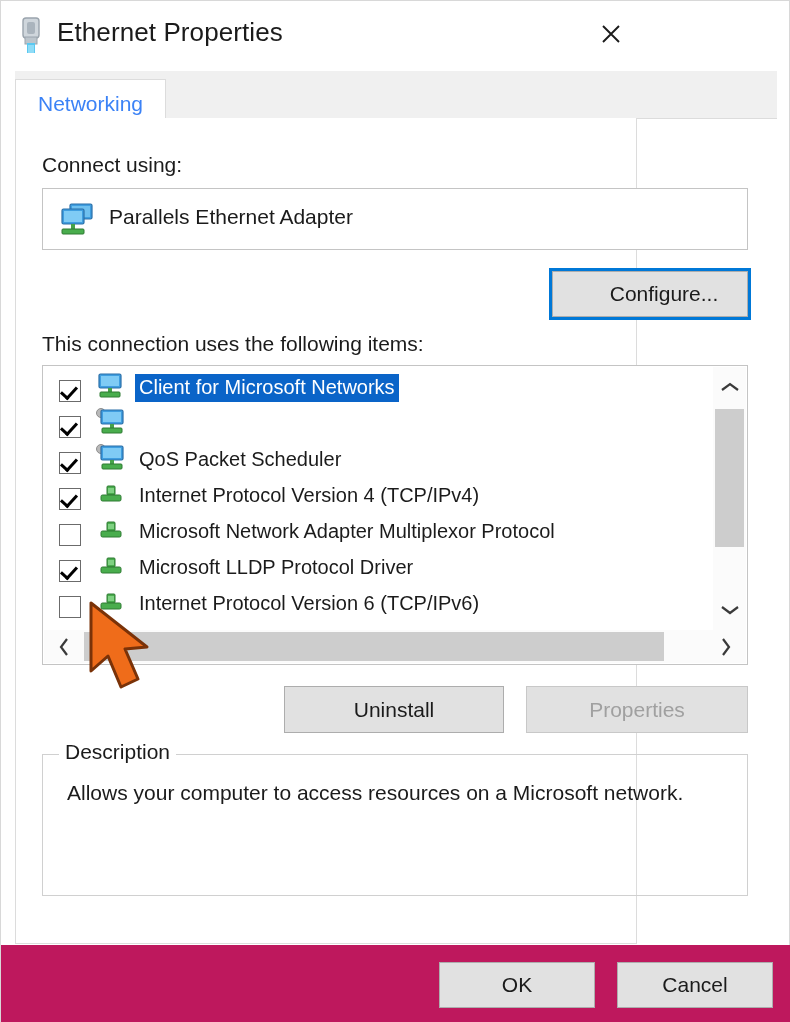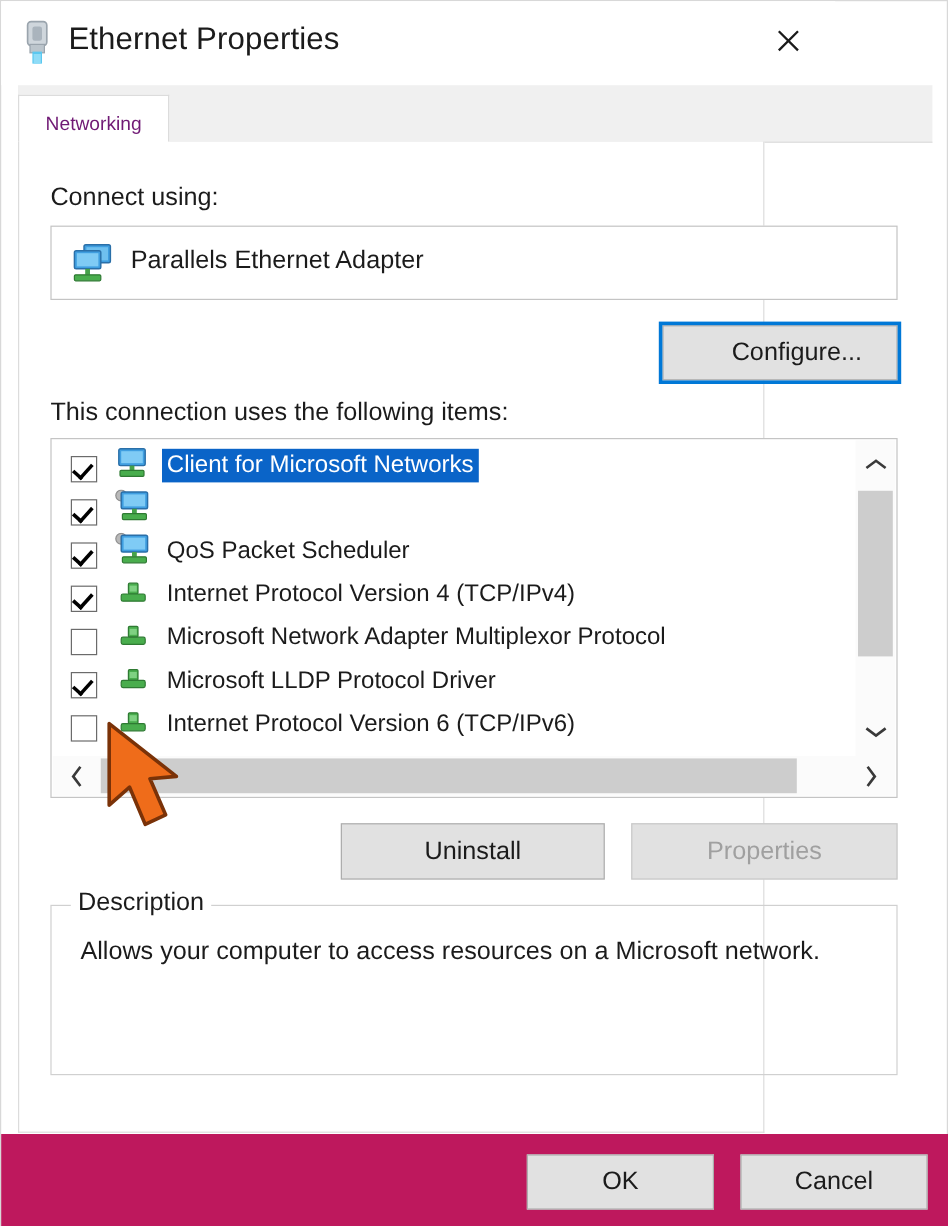--- a/index.html
+++ b/index.html
@@ -25,21 +25,20 @@
     border: 1px solid #d8d8d8;
   }
 
   
   .titlebar {
     position: absolute;
     left: 0; top: 0;
     width: 649px;
     height: 70px;
     background: #ffffff;
-    padding-left: 46px;
   }
   .title-icon {
     position: absolute;
     left: 12px; top: 13px;
     width: 36px; height: 42px;
   }
   .title-text {
     position: absolute;
     left: 56px; top: 16px;
     font-size: 26px;
@@ -72,22 +71,22 @@
     position: absolute;
     left: 0; top: 8px;
     height: 48px;
     padding: 0 22px;
     background: #ffffff;
     border: 1px solid #dcdcdc;
     border-bottom: none;
     box-sizing: border-box;
     display: flex;
     align-items: center;
-    font-size: 16px;
-    color: #701a75;
+    font-size: 21px;
+    color: #3b82f6;
     cursor: pointer;
     white-space: nowrap;
   }
 
   
   .tabpanel {
     position: absolute;
     left: 14px; top: 117px;
     width: 622px;
     height: 826px;

